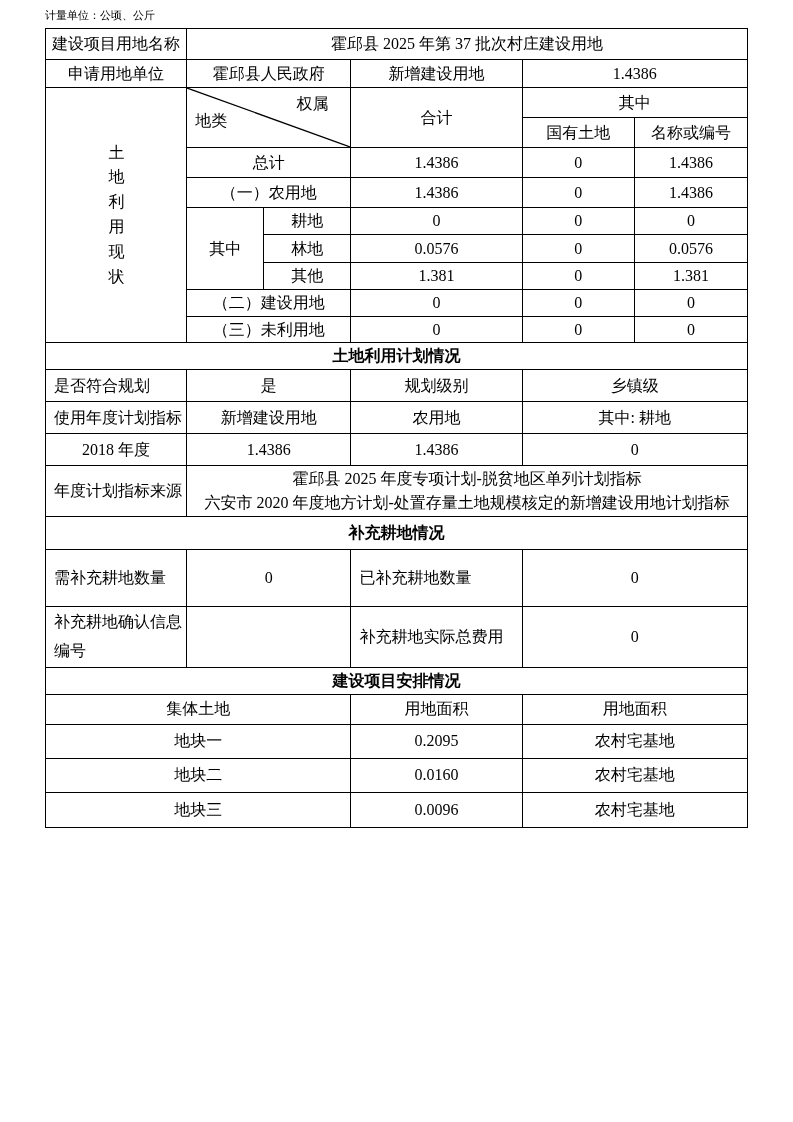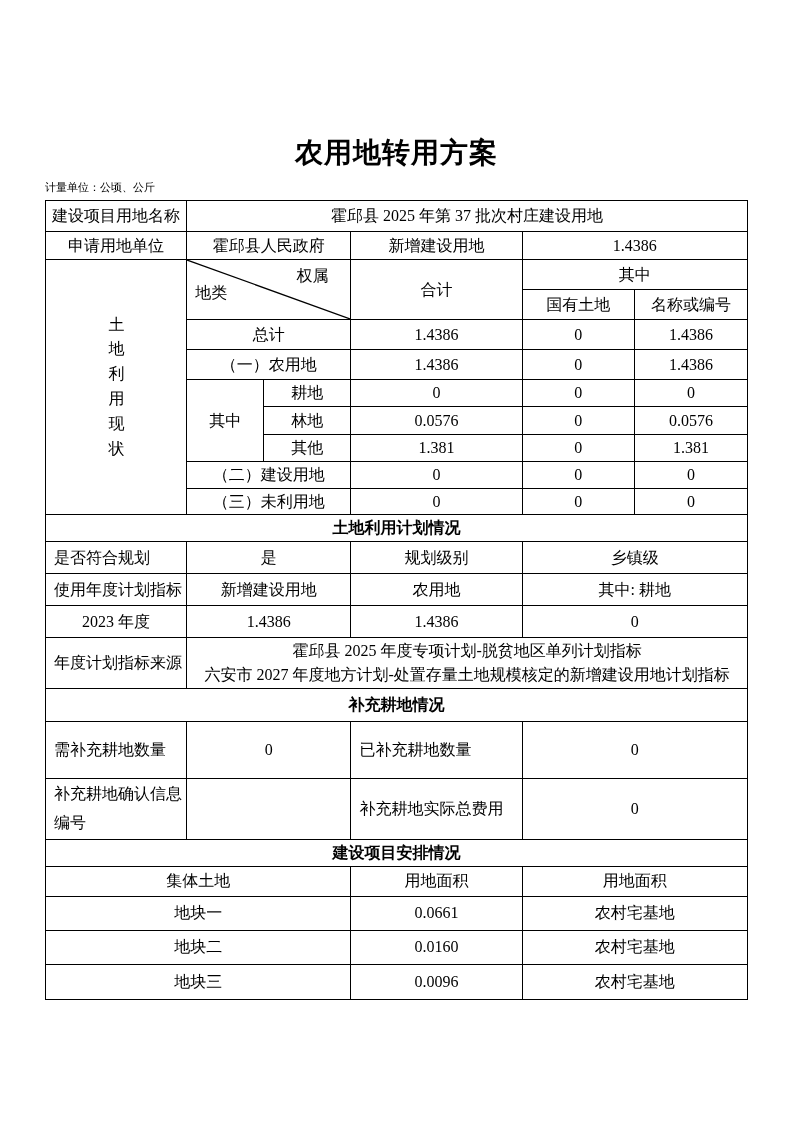--- a/index.html
+++ b/index.html
@@ -57,21 +57,20 @@
   td.diag { position: relative; padding: 8px; }
   td.diag svg { position: absolute; left: 0; top: 0; width: 100%; height: 100%; }
   .diag-tr { position: absolute; top: 6px; right: 22px; }
   .diag-bl { position: absolute; bottom: 16px; left: 8px; }
   .two-line div { line-height: 24px; }
 </style>
 </head>
 <body>
 
 <div class="page">
-  <div class="doc-title">农用地转用方案</div>
   <div class="content">
     <div class="unit-note">计量单位：公顷、公斤</div>
 
     <table class="main">
       <colgroup>
         <col style="width:141px">
           <col style="width:77px">
           <col style="width:87px">
         <col style="width:171px">
           <col style="width:112px">
@@ -167,30 +166,30 @@
         <td>规划级别</td>
         <td colspan="2">乡镇级</td>
       </tr>
       <tr style="height:32px">
         <td class="left">使用年度计划指标</td>
         <td colspan="2">新增建设用地</td>
         <td>农用地</td>
         <td colspan="2">其中: 耕地</td>
       </tr>
       <tr style="height:32px">
-        <td>2023 年度</td>
+        <td>2018 年度</td>
         <td colspan="2">1.4386</td>
         <td>1.4386</td>
         <td colspan="2">0</td>
       </tr>
       <tr style="height:49px">
         <td class="left">年度计划指标来源</td>
         <td colspan="5" class="two-line">
           <div>霍邱县 2025 年度专项计划-脱贫地区单列计划指标</div>
-          <div>六安市 2027 年度地方计划-处置存量土地规模核定的新增建设用地计划指标</div>
+          <div>六安市 2020 年度地方计划-处置存量土地规模核定的新增建设用地计划指标</div>
         </td>
       </tr>
 
       <tr style="height:33px">
         <td colspan="6" class="section-head">补充耕地情况</td>
       </tr>
       <tr style="height:57px">
         <td class="left">需补充耕地数量</td>
         <td colspan="2">0</td>
         <td class="left">已补充耕地数量</td>
@@ -206,21 +205,21 @@
       <tr style="height:27px">
         <td colspan="6" class="section-head">建设项目安排情况</td>
       </tr>
       <tr style="height:30px">
         <td colspan="3">集体土地</td>
         <td>用地面积</td>
         <td colspan="2">用地面积</td>
       </tr>
       <tr style="height:34px">
         <td colspan="3">地块一</td>
-        <td>0.0661</td>
+        <td>0.2095</td>
         <td colspan="2">农村宅基地</td>
       </tr>
       <tr style="height:34px">
         <td colspan="3">地块二</td>
         <td>0.0160</td>
         <td colspan="2">农村宅基地</td>
       </tr>
       <tr style="height:35px">
         <td colspan="3">地块三</td>
         <td>0.0096</td>

